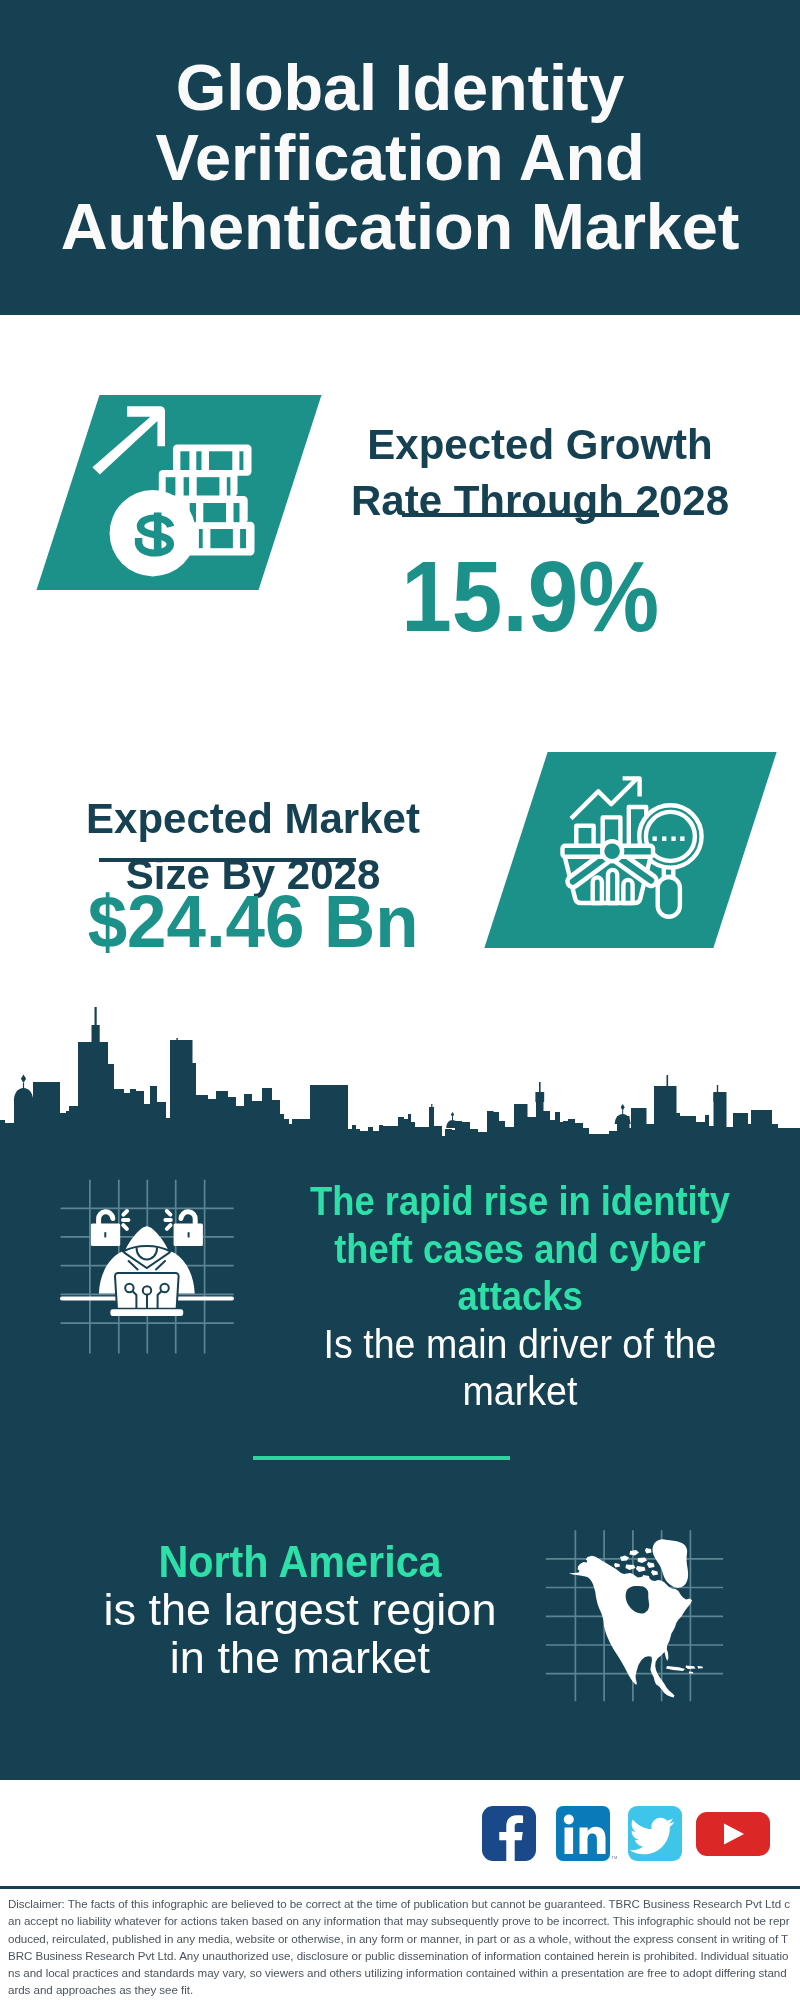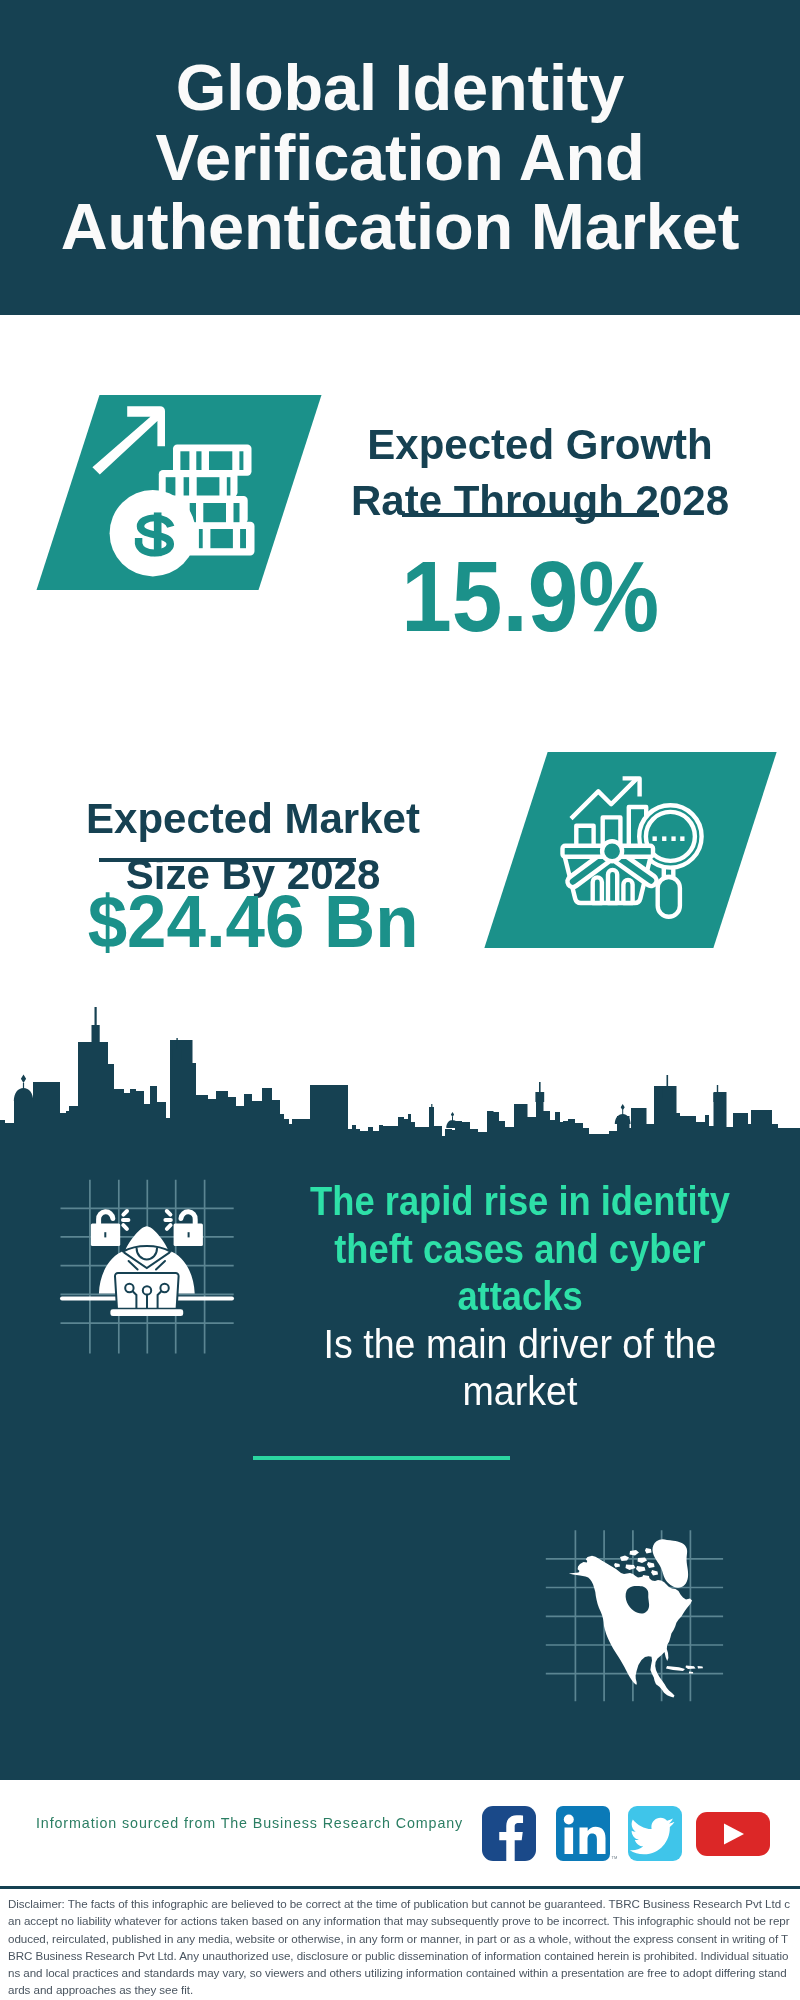--- a/index.html
+++ b/index.html
@@ -202,20 +202,24 @@
       <path d="M161.6 1291.0 l-4.0 4.0 v13.5"></path>
     </g>
   </svg>
 
   <div class="blk-text" style="position:absolute;left:260px;top:1178px;width:520px;text-align:center;font-size:41px;line-height:47.5px;transform:scaleX(0.886);transform-origin:260px 0;">
     <span class="blk-hi">The rapid rise in identity theft cases and cyber attacks</span>
     <span class="blk-txt">Is the main driver of the market</span>
   </div>
   <div class="blockline" style="left:253px;top:1456px;width:257px;"></div>
 
+  <div class="blk-text" style="position:absolute;left:88px;top:1538px;width:424px;text-align:center;font-size:43.5px;line-height:48px;">
+    <span class="blk-hi" style="transform:scaleX(0.95)">North America</span>
+    <span class="blk-txt">is the largest region in the market</span>
+  </div>
 
   <svg style="position:absolute;left:540px;top:1520px;" viewBox="540 1520 190 190" width="190" height="190">
     <g stroke="#5b8592" stroke-width="1.7" fill="none">
       <path d="M575.4 1530.3 V1701.3 M604.1 1530.3 V1701.3 M632.9 1530.3 V1701.3 M661.6 1530.3 V1701.3 M690.4 1530.3 V1701.3"></path>
       <path d="M545.8 1558.8 H723.1 M545.8 1587.5 H723.1 M545.8 1616.3 H723.1 M545.8 1645.0 H723.1 M545.8 1673.7 H723.1"></path>
     </g>
     <g fill="#ffffff">
       <path d="M592.0 1555.8
         L587.5 1557.0 L585.8 1559.2 L587.2 1561.0 L586.8 1562.6 L583.5 1562.0 L580.0 1564.0
         L578.0 1566.5 L577.6 1569.2 L579.5 1571.0 L578.5 1572.6 L568.8 1573.5 L573.0 1574.6
@@ -266,21 +270,20 @@
         <path d="M667.0 1666.0 l12.0 1.2 l6.0 1.8 l-2.0 2.0 l-10.0 -1.0 l-7.0 -1.6 z"></path>
         <path d="M686.0 1665.5 l8.0 0.8 l1.5 2.2 l-7.5 0.5 l-2.5 -1.8 z"></path>
         <path d="M697.5 1666.0 l5.0 0.6 l0.5 1.6 l-5.0 0.3 z"></path>
         <path d="M689.0 1671.5 l4.0 0.5 l0.2 1.4 l-4.2 0.2 z"></path>
       </g>
     </g>
   </svg>
 
   <div class="foot" style="position:static;">
     <div class="src" style="left:36px;top:1813px;">
-      <div>Information sourced from The Business Research Company</div>
     </div>
     <svg class="social" style="left:478px;top:1804px;" viewBox="478 1804 300 60" width="300" height="60">
       <g>
         <rect x="482" y="1806" width="54" height="55" rx="11" fill="#1a4989"></rect>
         <path fill="#ffffff" d="M514.7 1861 v-20.8 h7.0 l1.05 -8.15 h-8.05 v-5.2 c0 -2.36 0.65 -3.97 4.04 -3.97 h4.31 v-7.28 c-0.75 -0.1 -3.31 -0.32 -6.29 -0.32 c-6.22 0 -10.48 3.8 -10.48 10.77 v6.0 h-7.03 v8.15 h7.03 v20.8 z"></path>
       </g>
       <g>
         <rect x="556" y="1806" width="54" height="55" rx="7" fill="#0b7ab8"></rect>
         <rect x="564.5" y="1827.5" width="8.6" height="26.5" fill="#ffffff"></rect>
         <circle cx="568.8" cy="1819.5" r="5.0" fill="#ffffff"></circle>

